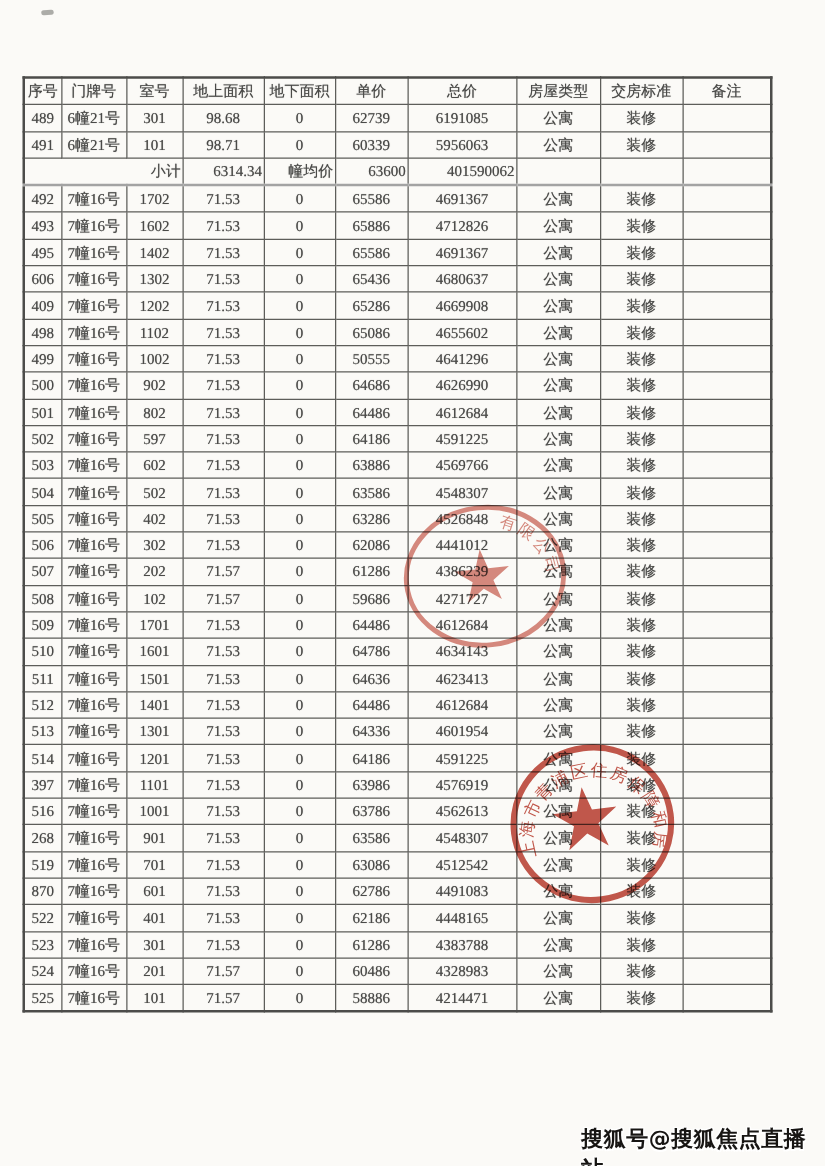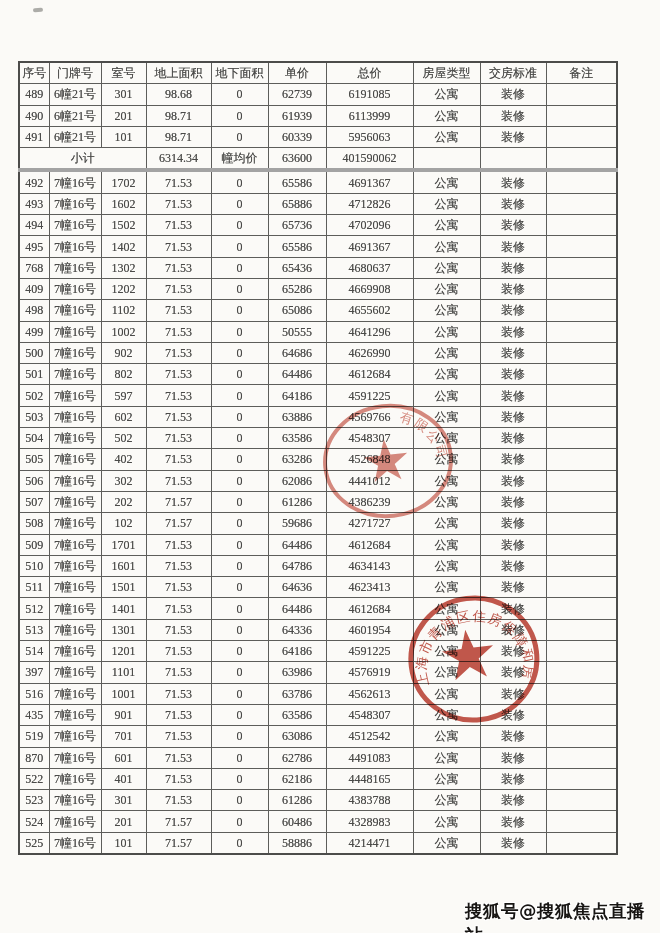--- a/index.html
+++ b/index.html
@@ -20,21 +20,21 @@
   }
   .price-table th,.price-table td{
     border:1px solid #5d5d5a;
     height:20.3px;padding:0 1px;
     text-align:center;vertical-align:middle;
     font-size:12px;font-weight:normal;line-height:1;
     color:#4a4a48;
     white-space:nowrap;overflow:hidden;
     text-shadow:0 0 0.6px rgba(74,74,72,.7);
   }
-  .price-table tr.subtotal td{border-bottom:4px solid #a3a3a3;}
+  .price-table tr.subtotal td{border-bottom:2px solid #a3a3a3;text-align:right;}
   .stamp{position:absolute;mix-blend-mode:multiply;pointer-events:none;}
   .stamp text{font-family:"Liberation Serif","DejaVu Serif",serif;}
   #stamp1{left:320px;top:401px;opacity:.62;transform:rotate(-6deg);}
   #stamp2{left:406px;top:594px;opacity:.85;transform:rotate(-7deg);}
   .watermark{
     position:absolute;left:465px;top:899px;
     font-family:"DejaVu Sans","Liberation Sans",sans-serif;
     font-weight:bold;font-size:17.5px;letter-spacing:.5px;
     color:#171513;
     text-shadow:-1px -1px 0 #fff,1px -1px 0 #fff,-1px 1px 0 #fff,1px 1px 0 #fff,0 0 3px #fff;
@@ -79,32 +79,20 @@
         <td>301</td>
         <td>98.68</td>
         <td>0</td>
         <td>62739</td>
         <td>6191085</td>
         <td>公寓</td>
         <td>装修</td>
         <td></td>
       </tr>
       <tr>
-        <td>490</td>
-        <td>6幢21号</td>
-        <td>201</td>
-        <td>98.71</td>
-        <td>0</td>
-        <td>61939</td>
-        <td>6113999</td>
-        <td>公寓</td>
-        <td>装修</td>
-        <td></td>
-      </tr>
-      <tr>
         <td>491</td>
         <td>6幢21号</td>
         <td>101</td>
         <td>98.71</td>
         <td>0</td>
         <td>60339</td>
         <td>5956063</td>
         <td>公寓</td>
         <td>装修</td>
         <td></td>
@@ -137,45 +125,33 @@
         <td>1602</td>
         <td>71.53</td>
         <td>0</td>
         <td>65886</td>
         <td>4712826</td>
         <td>公寓</td>
         <td>装修</td>
         <td></td>
       </tr>
       <tr>
-        <td>494</td>
-        <td>7幢16号</td>
-        <td>1502</td>
-        <td>71.53</td>
-        <td>0</td>
-        <td>65736</td>
-        <td>4702096</td>
-        <td>公寓</td>
-        <td>装修</td>
-        <td></td>
-      </tr>
-      <tr>
         <td>495</td>
         <td>7幢16号</td>
         <td>1402</td>
         <td>71.53</td>
         <td>0</td>
         <td>65586</td>
         <td>4691367</td>
         <td>公寓</td>
         <td>装修</td>
         <td></td>
       </tr>
       <tr>
-        <td>768</td>
+        <td>606</td>
         <td>7幢16号</td>
         <td>1302</td>
         <td>71.53</td>
         <td>0</td>
         <td>65436</td>
         <td>4680637</td>
         <td>公寓</td>
         <td>装修</td>
         <td></td>
       </tr>
@@ -413,21 +389,21 @@
         <td>1001</td>
         <td>71.53</td>
         <td>0</td>
         <td>63786</td>
         <td>4562613</td>
         <td>公寓</td>
         <td>装修</td>
         <td></td>
       </tr>
       <tr>
-        <td>435</td>
+        <td>268</td>
         <td>7幢16号</td>
         <td>901</td>
         <td>71.53</td>
         <td>0</td>
         <td>63586</td>
         <td>4548307</td>
         <td>公寓</td>
         <td>装修</td>
         <td></td>
       </tr>

